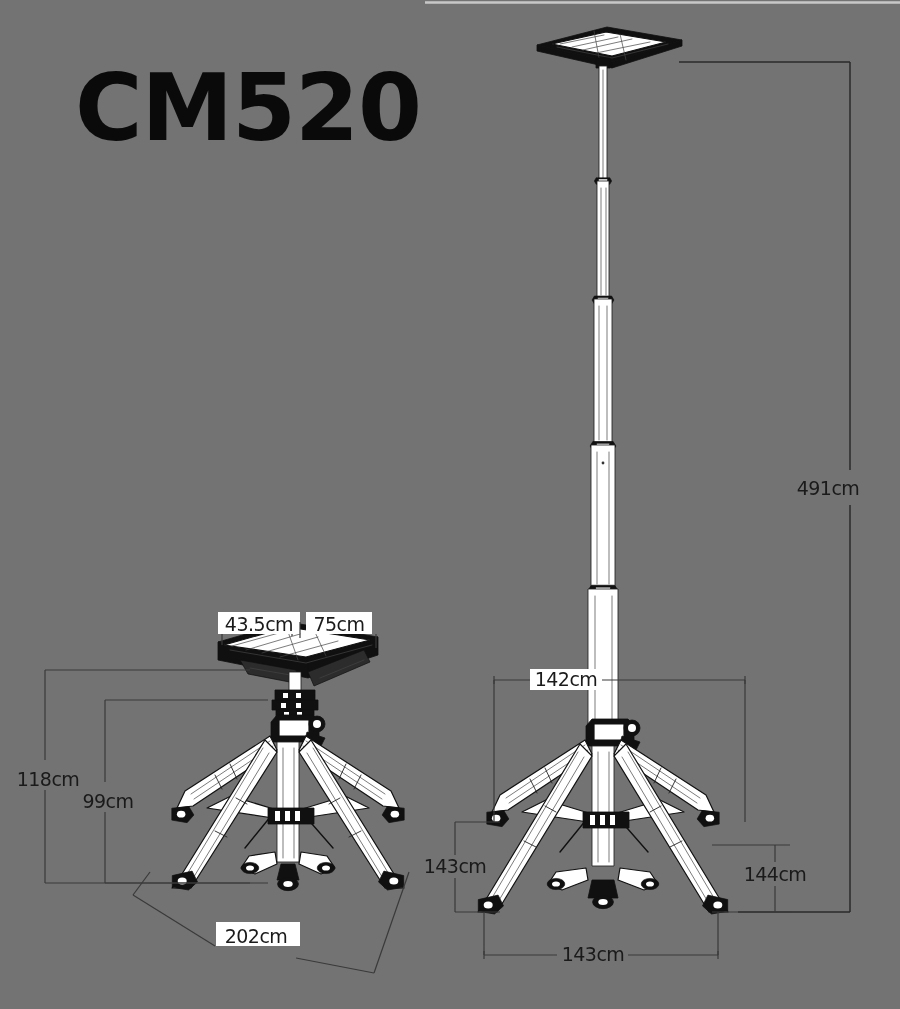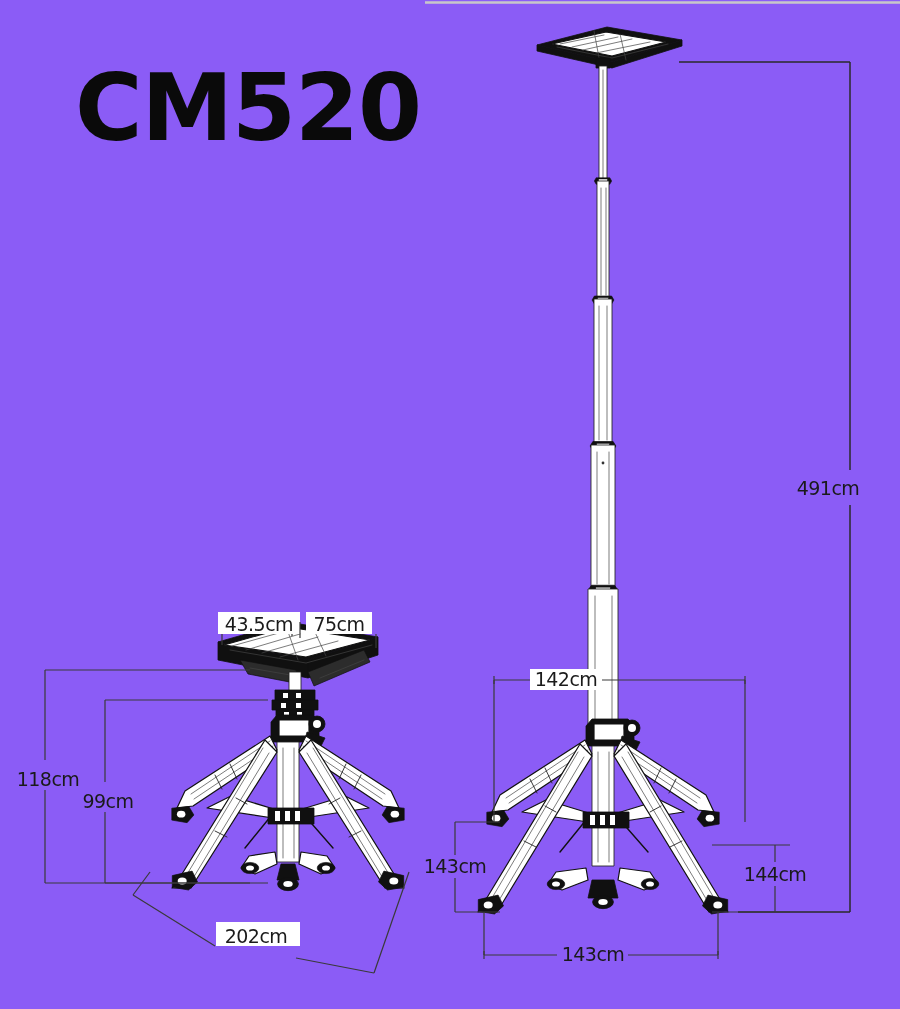--- a/index.html
+++ b/index.html
@@ -7,21 +7,21 @@
     padding: 0;
     background: #ffffff;
   }
   body {
     font-family: "DejaVu Sans", sans-serif;
   }
   #sheet {
     position: relative;
     width: 900px;
     height: 1009px;
-    background: #8b5cf6;
+    background: #737373;
     overflow: hidden;
   }
   #sheet svg {
     position: absolute;
     top: 0;
     left: 0;
   }
   .title-text {
     font-family: "DejaVu Sans", sans-serif;
     font-weight: bold;

